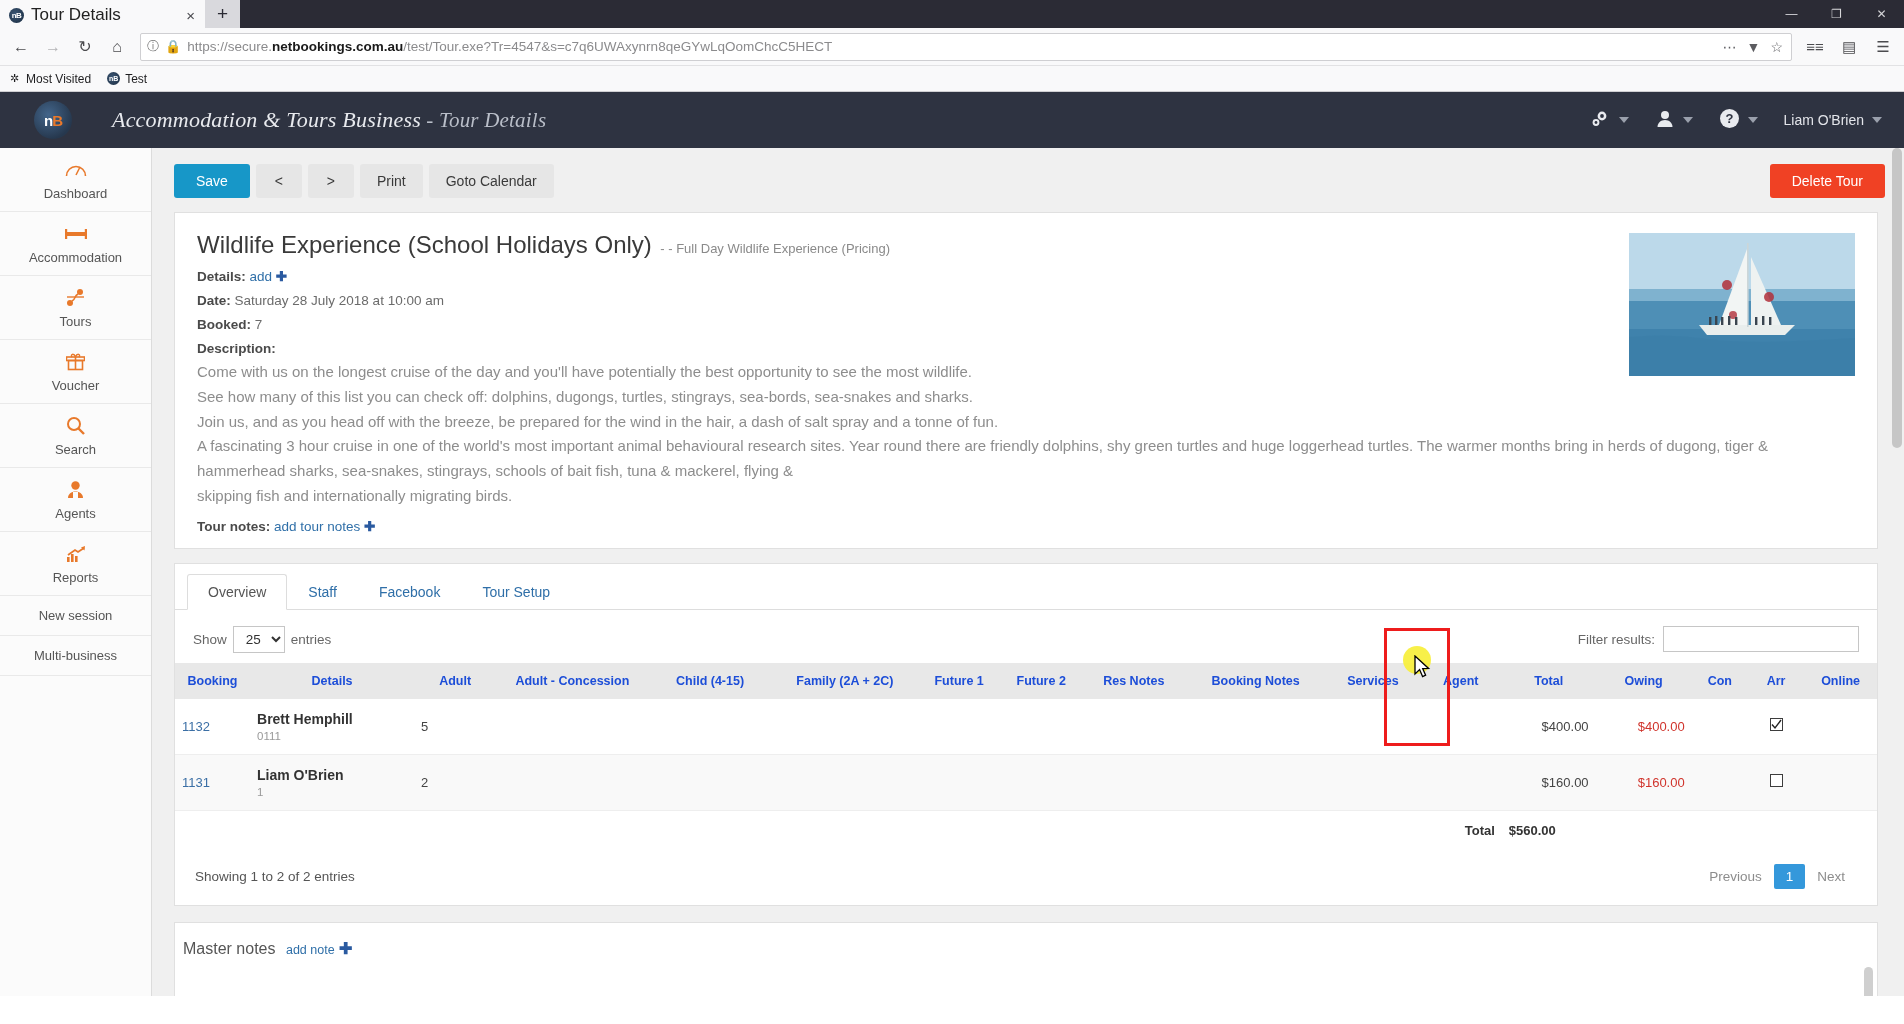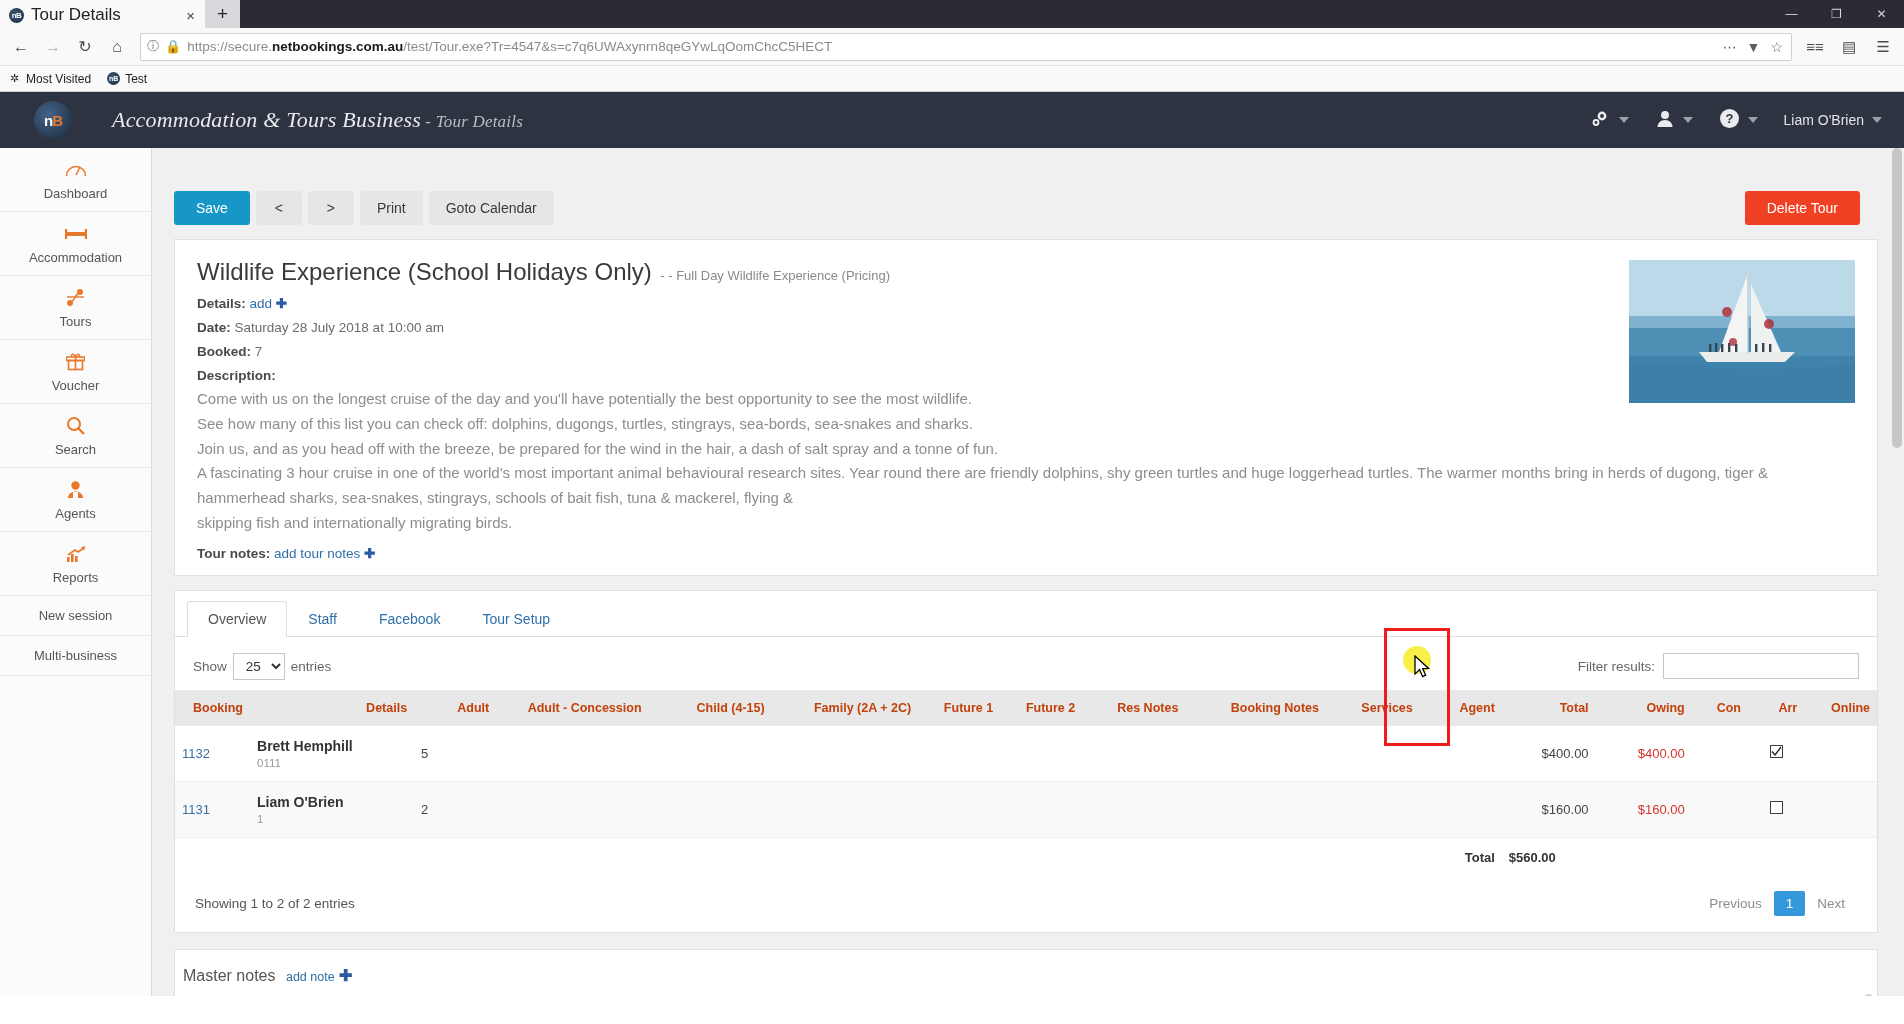--- a/index.html
+++ b/index.html
@@ -99,21 +99,21 @@
     background: radial-gradient(circle at 38% 36%, #43658a 0%, #26384e 72%);
     display: flex; align-items: center; justify-content: center;
     font-size: 15px; font-weight: bold; color: #fff; letter-spacing: -1px;
     flex: 0 0 auto;
   }
   .logo-circle i { font-style: normal; color: #e8792b; }
   .app-title {
     margin-left: 40px; font-size: 22px; font-style: italic; color: #e8eaee;
     font-family: "Liberation Serif", serif; letter-spacing: 0.2px;
   }
-  .app-title .sub { font-size: 17px; color: #b9bec8; }
+  .app-title .sub { font-size: 21px; color: #b9bec8; }
   .header-right { margin-left: auto; display: flex; align-items: center; gap: 26px; }
   .hdr-item { display: flex; align-items: center; gap: 8px; color: #e3e5ea; font-size: 14px; }
   .caret-down {
     width: 0; height: 0; border-left: 5px solid transparent;
     border-right: 5px solid transparent; border-top: 6px solid #9aa0ac;
   }
   .hdr-ico { font-size: 19px; color: #e9ebef; line-height: 1; }
 
   .body-wrap { flex: 1; display: flex; min-height: 0; }
 
@@ -129,26 +129,26 @@
   .side-item .s-ico { font-size: 19px; color: #e8792b; line-height: 1; height: 21px;
     display: flex; align-items: center; justify-content: center; }
   .side-item .s-lbl { font-size: 13px; color: #555; }
   .side-item.plain { padding: 12px 4px; }
 
   
   .content { flex: 1; background: #f0f0f0; overflow: hidden; position: relative; }
   .toolbar { padding: 16px 0 0 22px; display: flex; align-items: center; gap: 6px; }
   .btn {
     background: #e6e6e6; color: #3a3a3a; border: none; font-size: 14px;
-    padding: 9px 17px; border-radius: 3px; font-family: inherit; min-width: 46px; margin-top: 27px;
+    padding: 9px 17px; border-radius: 3px; font-family: inherit; min-width: 46px;
   }
   .btn.primary { background: #1797c8; color: #fff; padding: 9px 22px; }
   .btn.danger { background: #f04124; color: #fff; padding: 9px 22px; }
   .toolbar .spacer { flex: 1; }
-  .toolbar-right { padding-right: 44px; }
+  .toolbar-right { padding-right: 19px; }
 
   .card {
     background: #fff; margin: 14px 26px 0 22px; border: 1px solid #e0e0e0;
     padding: 18px 22px 14px; position: relative;
   }
   .tour-title { font-size: 24px; color: #3a3a3a; font-weight: 400; display: inline; }
   .tour-sub { font-size: 13px; color: #8a8a8a; display: inline; margin-left: 4px; }
   .meta-line { font-size: 13.5px; color: #6b6b6b; margin-top: 9px; }
   .meta-line b { color: #4a4a4a; font-weight: bold; }
   .lnk { color: #2f6fa8; }
@@ -179,21 +179,21 @@
     font-family: inherit; border: 1px solid #c6c6c6; background: #fff; color: #333;
   }
   .filter-wrap { margin-left: auto; display: flex; align-items: center; gap: 8px; }
   .filter-wrap input {
     border: 1px solid #c6c6c6; height: 26px; width: 196px; font-family: inherit;
     font-size: 13px; padding: 0 6px;
   }
 
   table.dt { width: 100%; border-collapse: collapse; }
   table.dt thead th {
-    background: #e8e8e8; font-size: 12.5px; color: #c2410c; text-align: right;
+    background: #e8e8e8; font-size: 12.5px; color: #1d4ed8; text-align: center;
     padding: 11px 7px; font-weight: bold; white-space: nowrap; position: relative;
   }
   table.dt tbody td {
     padding: 12px 7px; font-size: 13px; color: #444; vertical-align: middle;
     border-bottom: 1px solid #eee;
   }
   tr.alt td { background: #f9f9f9; }
   .bk-id { color: #3b6fa5; font-size: 13px; }
   .nm { font-weight: bold; color: #333; font-size: 14px; }
   .nm-sub { color: #9a9a9a; font-size: 11.5px; margin-top: 3px; }

